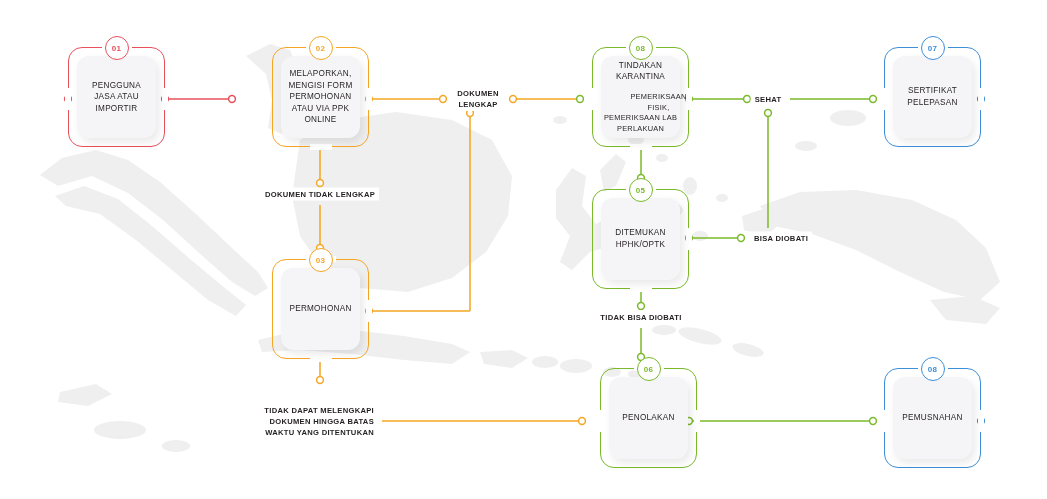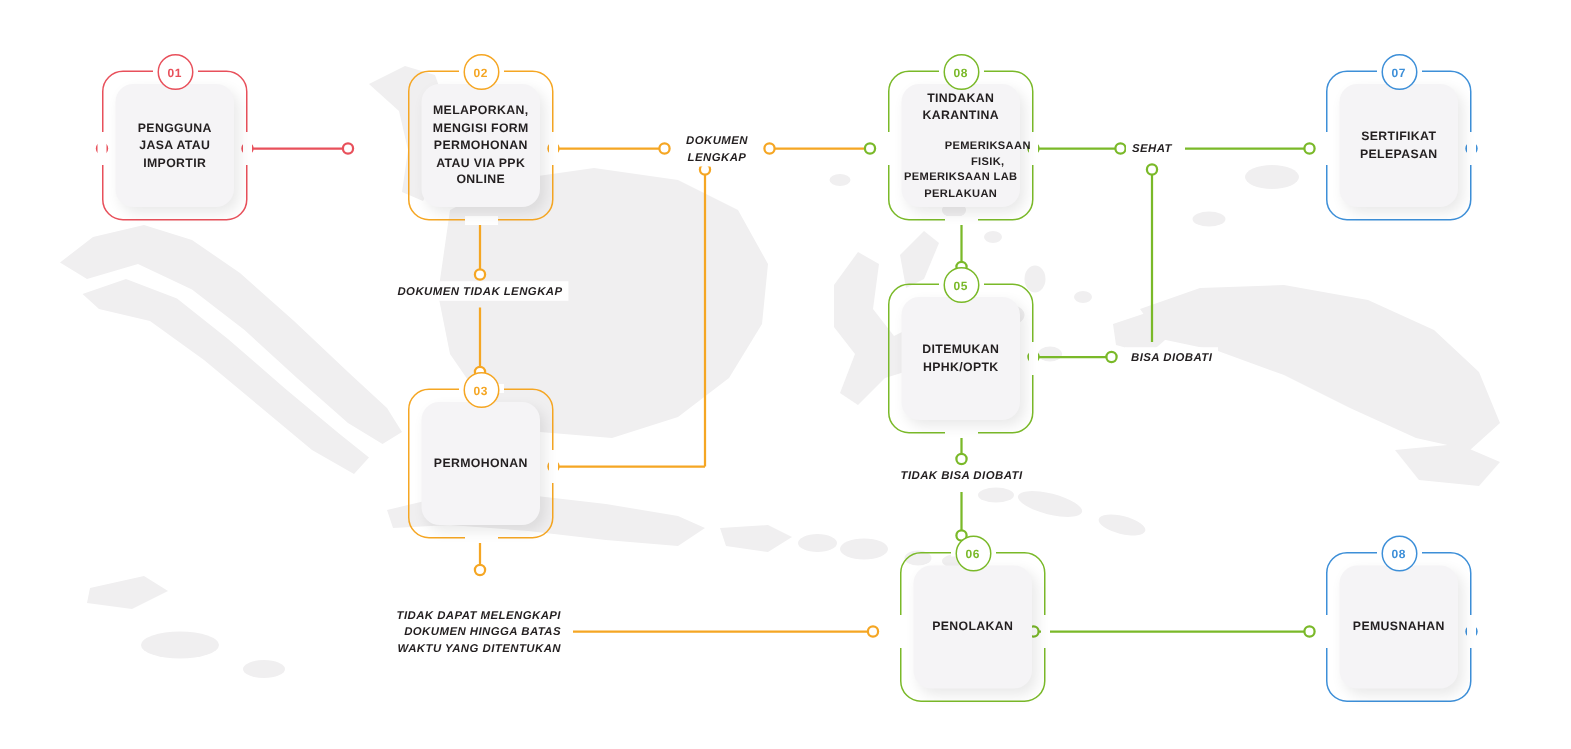--- a/index.html
+++ b/index.html
@@ -38,21 +38,20 @@
     height: 499px;
     z-index: 3;
     border-radius: 12px;
   }
   #label-layer {
     position: absolute;
     left: 0; top: 0;
     width: 899px;
     height: 499px;
     z-index: 2;
-    font-style: italic;
   }
 
   .node {
     position: absolute;
     box-sizing: border-box;
   }
   
   .node .frame {
     position: absolute;
     left: 0; top: 0;
@@ -103,21 +102,21 @@
     display: flex;
     flex-direction: column;
     align-items: center;
     justify-content: center;
     text-align: center;
     padding: 4px 5px;
     box-sizing: border-box;
   }
   .node .inner .line {
     font-size: 8.2px;
-    font-weight: bold;
+    font-weight: normal;
     letter-spacing: 0.25px;
     color: #231f20;
     line-height: 1.42;
   }
   .node .inner .block + .block { margin-top: 9px; }
 
   .badge {
     position: absolute;
     top: -11px;
     left: 50%;

